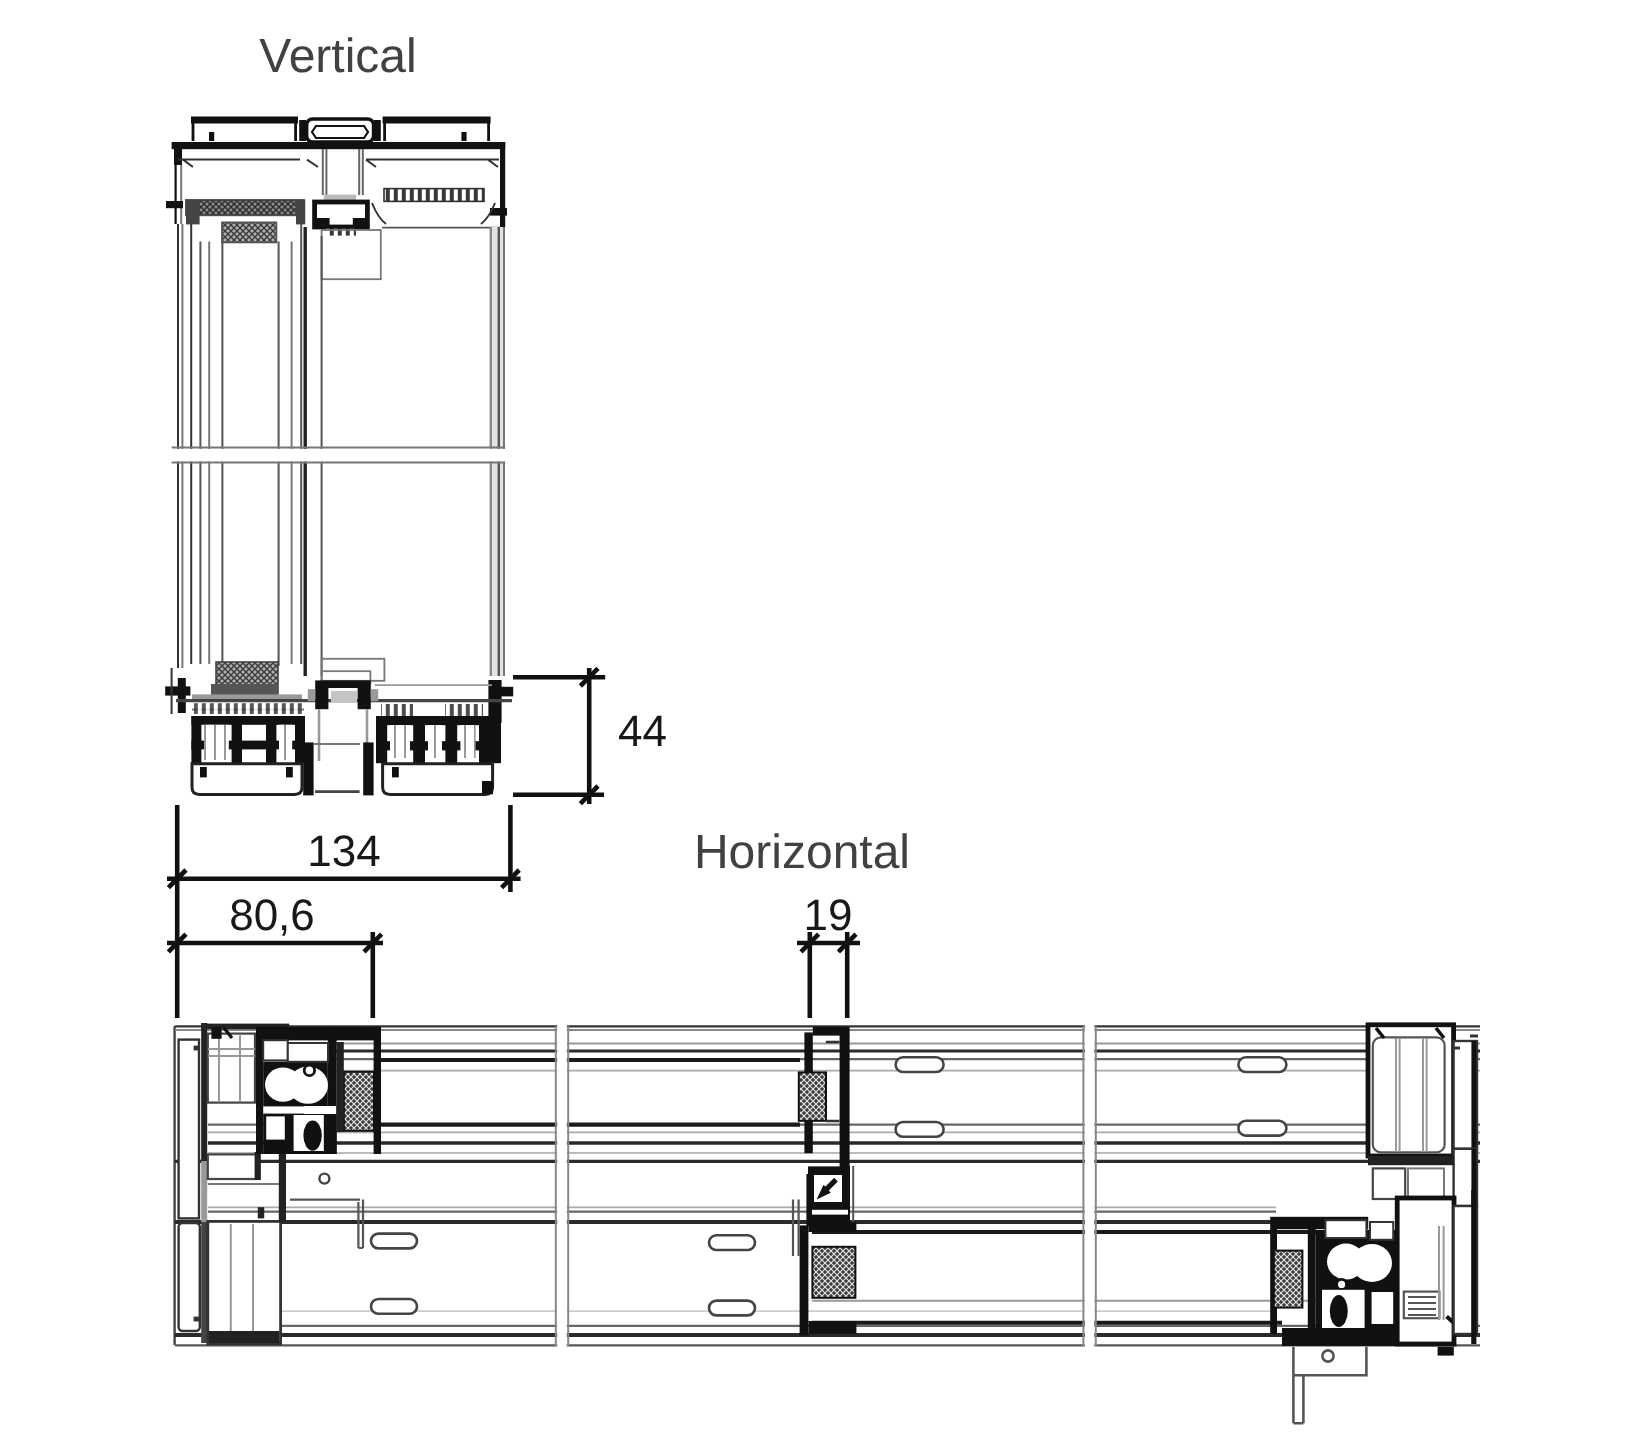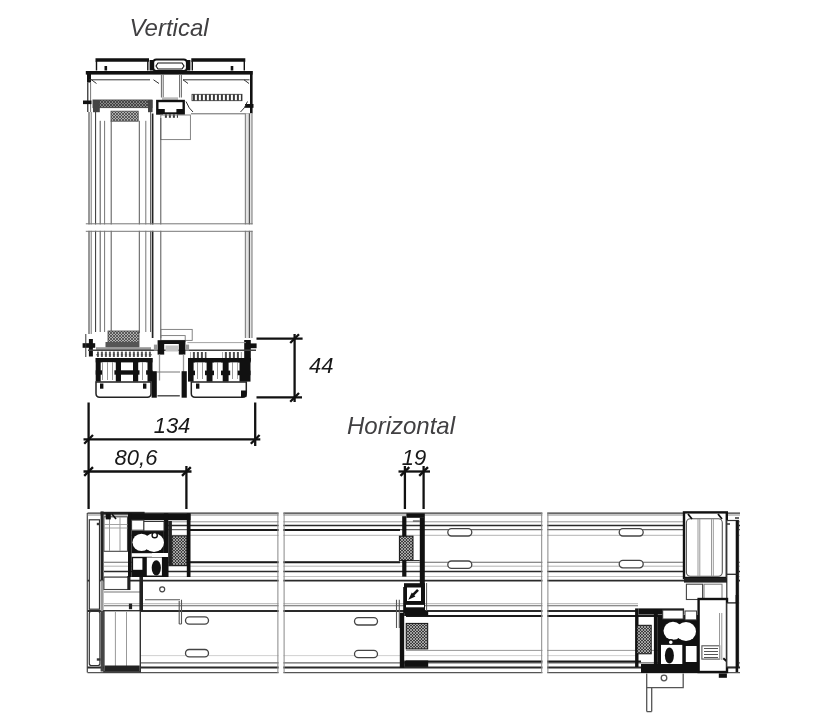--- a/index.html
+++ b/index.html
@@ -1,16 +1,16 @@
 <!DOCTYPE html>
 <html><head>
 <meta charset="utf-8">
 <style>
   html,body{margin:0;padding:0;background:#ffffff;}
-  .wrap{width:820px;height:724px;position:relative;background:#fff;overflow:hidden;font-style:italic;}
+  .wrap{width:820px;height:724px;position:relative;background:#fff;overflow:hidden;}
   text{font-family:"Liberation Sans",sans-serif;}
 </style>
 </head>
 <body>
 <div class="wrap">
 <svg width="820" height="724" viewBox="0 0 820 724">
 <defs>
   <pattern id="xh" width="3" height="3" patternUnits="userSpaceOnUse">
     <rect width="3" height="3" fill="#b0b0b0"></rect>
     <path d="M0,3 L3,0 M0,0 L3,3" stroke="#3a3a3a" stroke-width="0.7" fill="none"></path>

